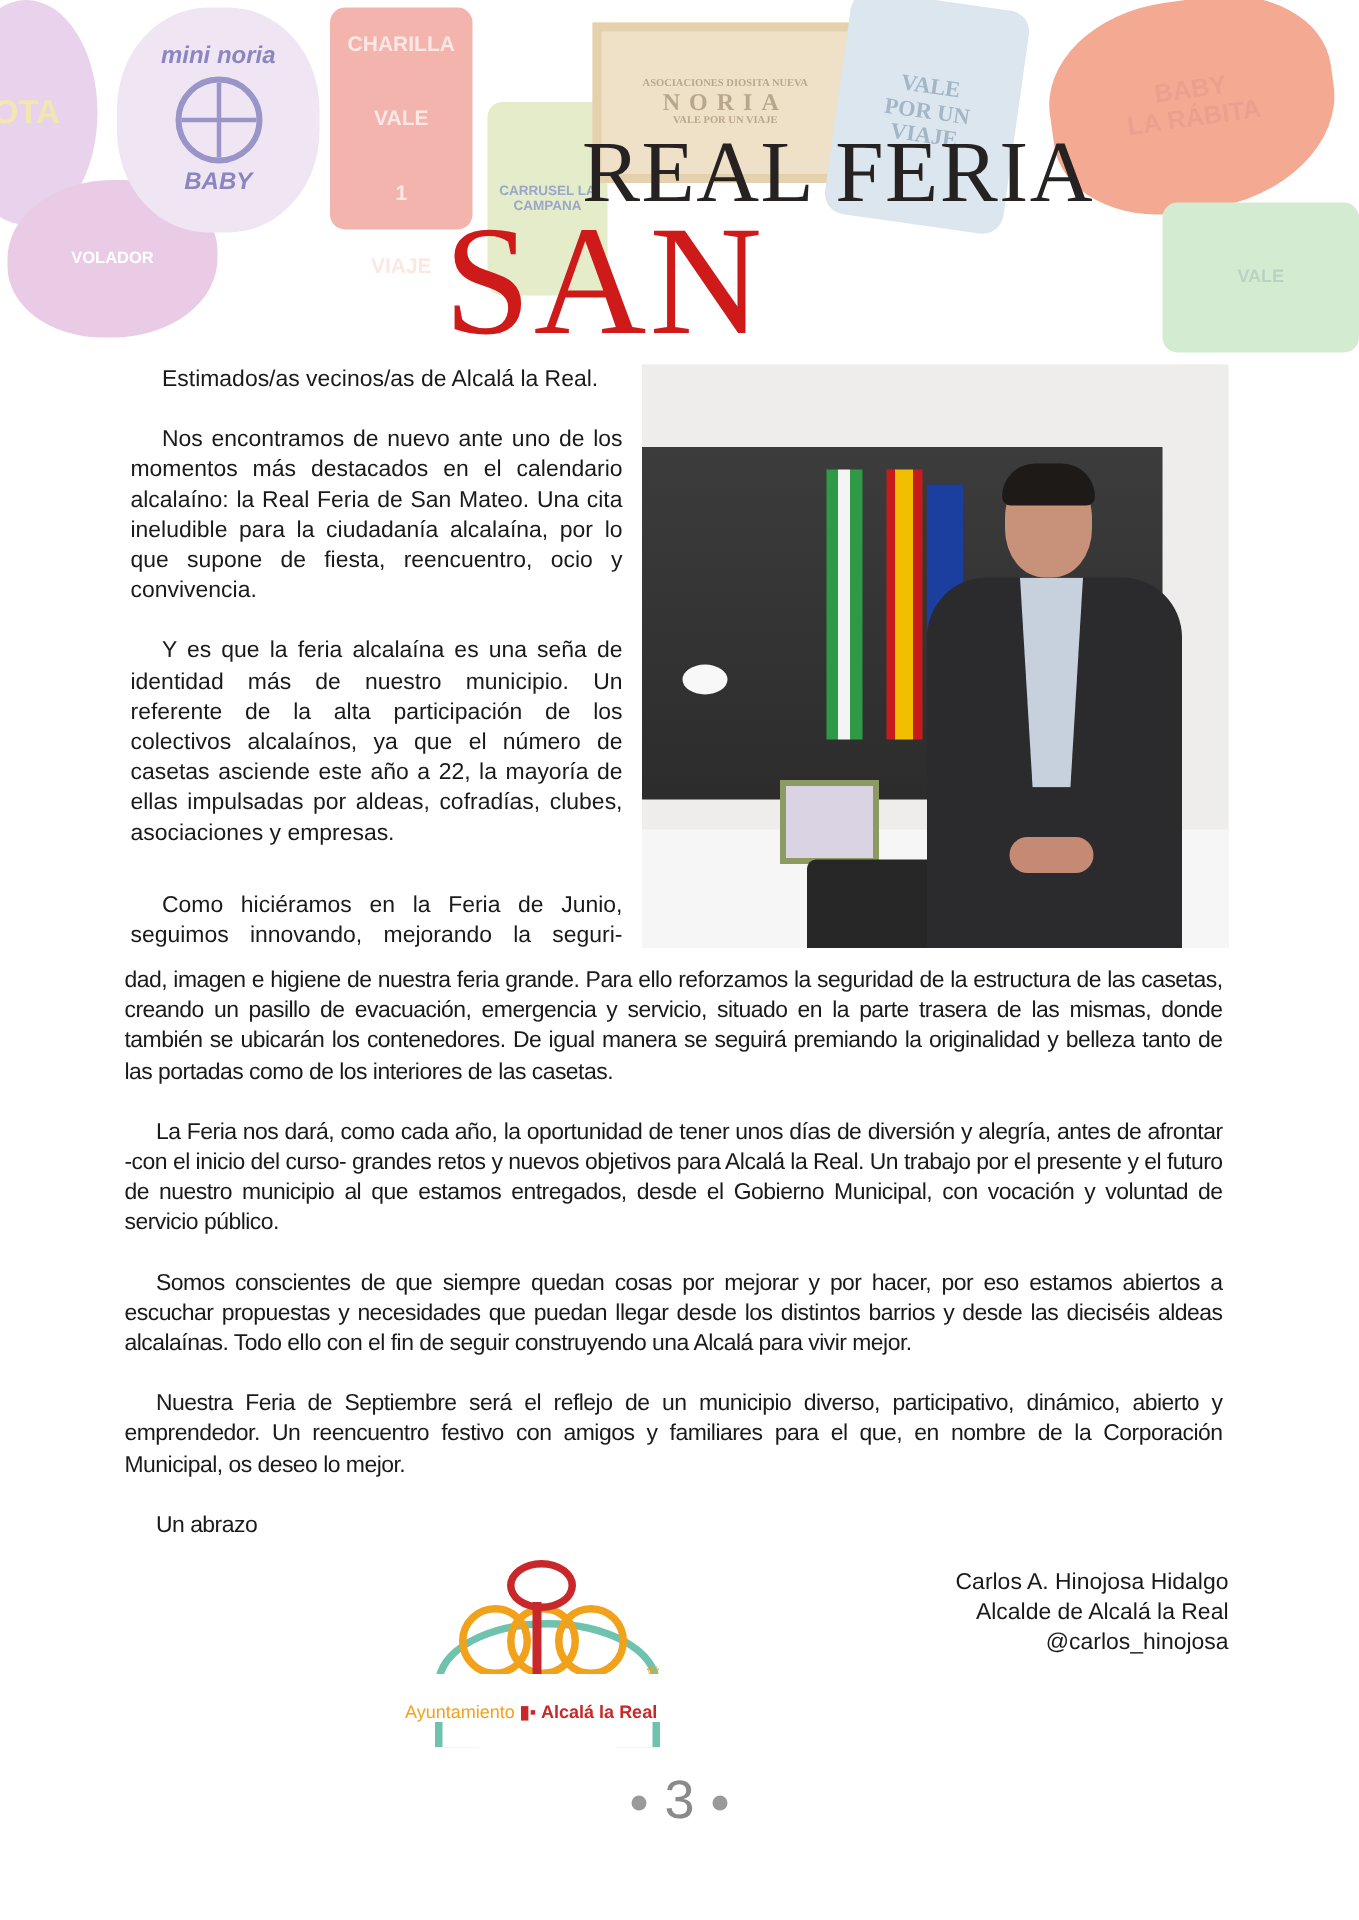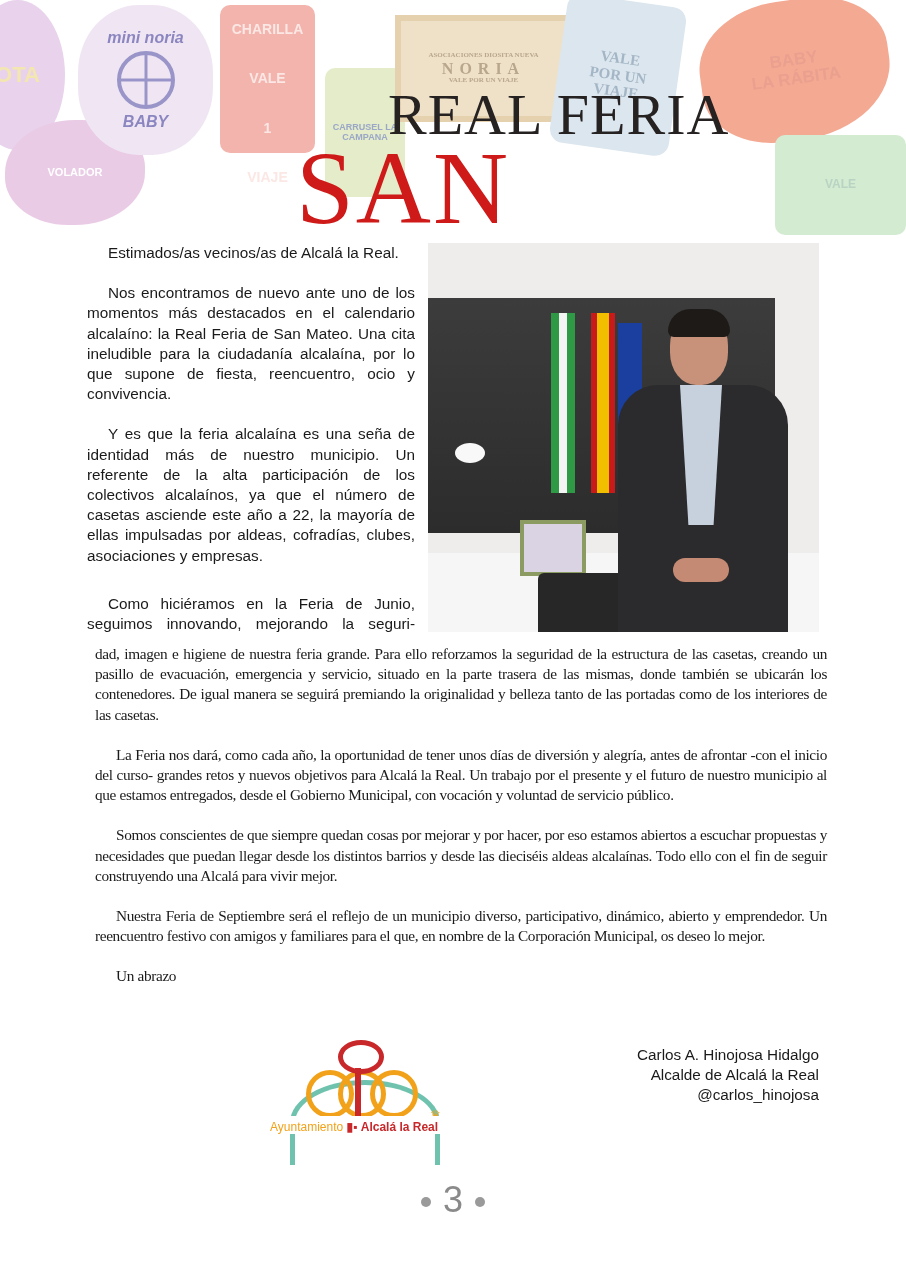--- a/index.html
+++ b/index.html
@@ -37,30 +37,30 @@
   .photo .lamp { position:absolute; left:27px; top:200px; width:30px; height:20px; border-radius:50%; background:#f8f8f8; }
   .photo .person { position:absolute; left:190px; top:70px; width:170px; height:319px; }
   .photo .head { position:absolute; left:52px; top:0; width:58px; height:72px; border-radius:45%; background:#c8927a; }
   .photo .hair { position:absolute; left:50px; top:-4px; width:62px; height:28px; border-radius:30px 30px 8px 8px; background:#1e1a18; }
   .photo .body { position:absolute; left:0; top:72px; width:170px; height:247px; background:#2b2a2c; border-radius:40px 40px 0 0; }
   .photo .shirt { position:absolute; left:62px; top:72px; width:42px; height:140px; background:#c7d1de; clip-path:polygon(0 0,100% 0,80% 100%,20% 100%); }
   .photo .hands { position:absolute; left:55px; top:245px; width:56px; height:24px; border-radius:12px; background:#c48a73; }
 
   .text { position:absolute; font-size:15.3px; line-height:20.2px; color:#1a1a1a; text-align:justify; }
   .narrow { left:87px; width:328px; }
-  .wide { left:95px; width:732px; font-family:Liberation Serif, serif; letter-spacing:-0.35px; }
+  .wide { left:83px; width:732px; font-family:Liberation Sans, sans-serif; letter-spacing:-0.35px; }
   .para { text-indent:21px; margin:0; }
   .sig { position:absolute; right:87px; top:1045px; text-align:right; font-size:15.3px; line-height:20px; }
   .logo { position:absolute; left:270px; top:1040px; width:185px; height:95px; }
   .logo .ring-top { position:absolute; left:68px; top:0; width:36px; height:24px; border:5px solid #c8282a; border-radius:50%; }
   .logo .stem { position:absolute; left:85px; top:28px; width:6px; height:52px; background:#c8282a; }
   .logo .ring { position:absolute; top:30px; width:38px; height:38px; border:5px solid #f2a21a; border-radius:50%; }
   .logo .r1 { left:36px; } .logo .r2 { left:68px; } .logo .r3 { left:100px; }
   .logo .arc { position:absolute; left:20px; top:40px; width:140px; height:80px; border:5px solid #6fc2ad; border-radius:50% 50% 0 0; border-bottom:none; }
-  .logo .label { position:absolute; left:0; top:76px; width:185px; font-size:12px; white-space:nowrap; background:#fff; padding-top:4px; }
+  .logo .label { position:absolute; left:0; top:76px; width:185px; font-size:12px; white-space:nowrap; background:#fff; padding-top:18px; }
   .logo .l1 { color:#f2a21a; } .logo .l2 { color:#c8282a; font-weight:bold; }
   .logo .crown { position:absolute; left:160px; top:68px; font-size:12px; color:#f2a21a; }
   .pagenum { position:absolute; left:0; width:906px; top:1180px; text-align:center; color:#8a8a8a; font-size:36px; line-height:40px; }
   .pagenum .dot { display:inline-block; width:10px; height:10px; border-radius:50%; background:#9a9a9a; vertical-align:middle; margin:0 12px; }
 </style>
 </head>
 <body>
 
 <div class="banner">
   <div class="ticket t-lilac1">

